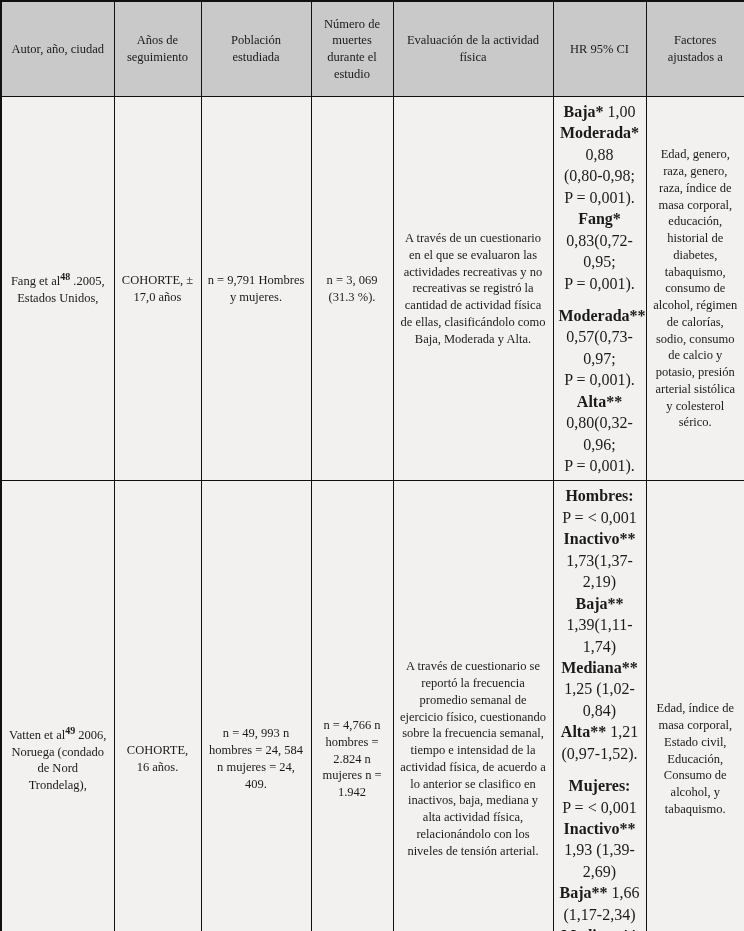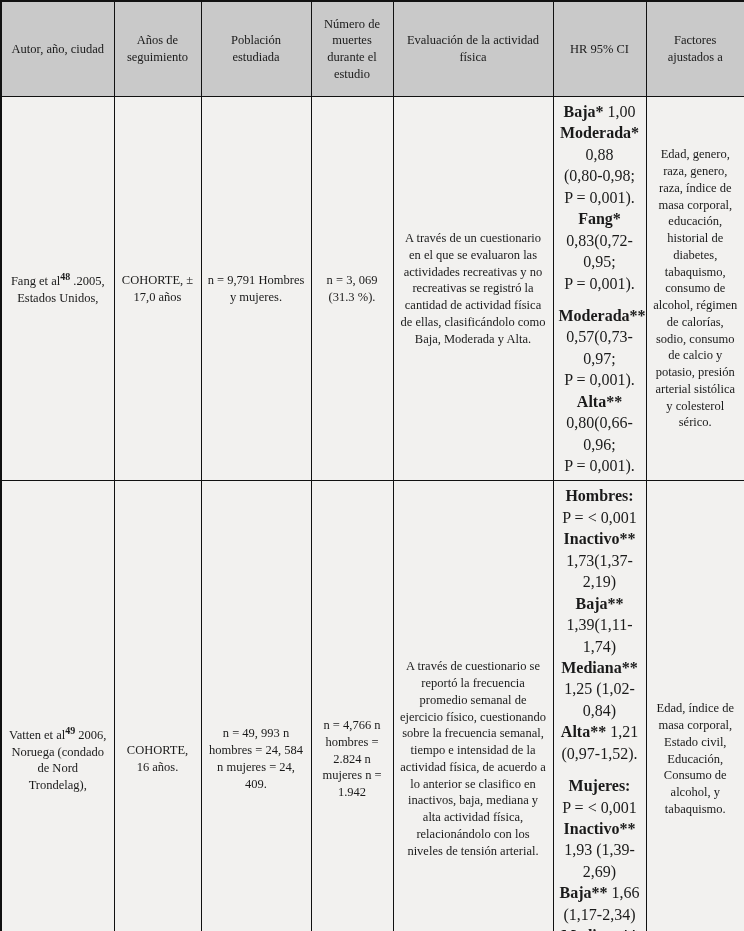--- a/index.html
+++ b/index.html
@@ -137,21 +137,21 @@
           <div><span class="b">Fang*</span></div>
           <div><span>0,83(0,72-</span></div>
           <div><span>0,95;</span></div>
           <div><span>P = 0,001).</span></div>
           <div class="spacer"></div>
           <div><span class="b">Moderada**</span></div>
           <div><span>0,57(0,73-</span></div>
           <div><span>0,97;</span></div>
           <div><span>P = 0,001).</span></div>
           <div><span class="b">Alta**</span></div>
-          <div><span>0,80(0,66-</span></div>
+          <div><span>0,80(0,32-</span></div>
           <div><span>0,96;</span></div>
           <div><span>P = 0,001).</span></div>
         </td>
       <td class="fact-cell">Edad, genero,
 raza, genero,
 raza, índice de
 masa corporal,
 educación,
 historial de
 diabetes,

